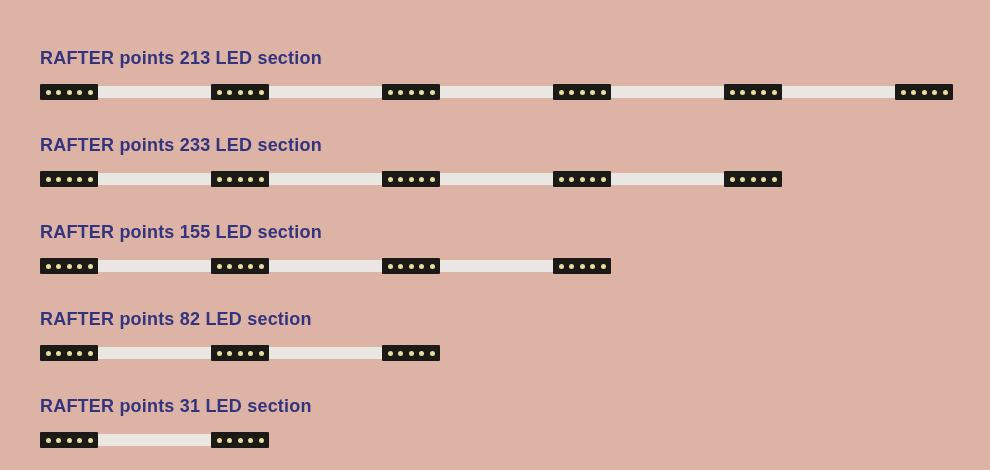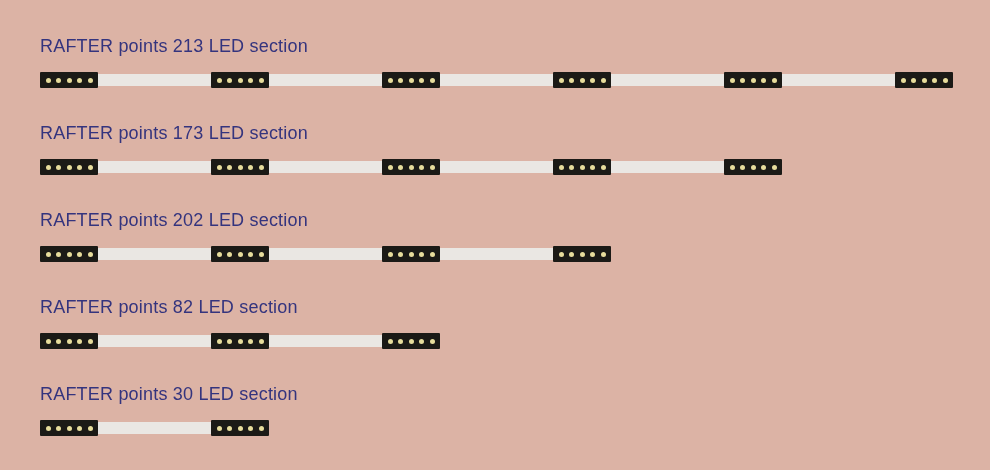--- a/index.html
+++ b/index.html
@@ -7,22 +7,23 @@
     padding: 0;
   }
   body {
     width: 990px;
     height: 470px;
     background: var(--bg, #dcb3a5);
     font-family: "Liberation Sans", sans-serif;
     overflow: hidden;
   }
   .page {
-    padding: 36px 40px 0 40px;
+    padding: 48px 40px 0 40px;
     box-sizing: border-box;
+    font-weight: bold;
   }
   .row {
     margin-bottom: 35px;
   }
   .title {
     color: var(--title, #34347e);
     font-size: 18px;
     line-height: 21px;
     margin: 0 0 15px 0;
     letter-spacing: 0.2px;
@@ -107,65 +108,65 @@
           <div class="segment">
             <span class="dot"></span>
             <span class="dot"></span>
             <span class="dot"></span>
             <span class="dot"></span>
             <span class="dot"></span>
           </div>
         </div>
       </div>
       <div class="row">
-        <div class="title">RAFTER points 173 LED section</div>
-        <div class="bar">
-          <div class="segment">
-            <span class="dot"></span>
-            <span class="dot"></span>
-            <span class="dot"></span>
-            <span class="dot"></span>
-            <span class="dot"></span>
-          </div>
-          <div class="track"></div>
-          <div class="segment">
-            <span class="dot"></span>
-            <span class="dot"></span>
-            <span class="dot"></span>
-            <span class="dot"></span>
-            <span class="dot"></span>
-          </div>
-          <div class="track"></div>
-          <div class="segment">
-            <span class="dot"></span>
-            <span class="dot"></span>
-            <span class="dot"></span>
-            <span class="dot"></span>
-            <span class="dot"></span>
-          </div>
-          <div class="track"></div>
-          <div class="segment">
-            <span class="dot"></span>
-            <span class="dot"></span>
-            <span class="dot"></span>
-            <span class="dot"></span>
-            <span class="dot"></span>
-          </div>
-          <div class="track"></div>
-          <div class="segment">
-            <span class="dot"></span>
-            <span class="dot"></span>
-            <span class="dot"></span>
-            <span class="dot"></span>
-            <span class="dot"></span>
-          </div>
-        </div>
-      </div>
-      <div class="row">
-        <div class="title">RAFTER points 202 LED section</div>
+        <div class="title">RAFTER points 233 LED section</div>
+        <div class="bar">
+          <div class="segment">
+            <span class="dot"></span>
+            <span class="dot"></span>
+            <span class="dot"></span>
+            <span class="dot"></span>
+            <span class="dot"></span>
+          </div>
+          <div class="track"></div>
+          <div class="segment">
+            <span class="dot"></span>
+            <span class="dot"></span>
+            <span class="dot"></span>
+            <span class="dot"></span>
+            <span class="dot"></span>
+          </div>
+          <div class="track"></div>
+          <div class="segment">
+            <span class="dot"></span>
+            <span class="dot"></span>
+            <span class="dot"></span>
+            <span class="dot"></span>
+            <span class="dot"></span>
+          </div>
+          <div class="track"></div>
+          <div class="segment">
+            <span class="dot"></span>
+            <span class="dot"></span>
+            <span class="dot"></span>
+            <span class="dot"></span>
+            <span class="dot"></span>
+          </div>
+          <div class="track"></div>
+          <div class="segment">
+            <span class="dot"></span>
+            <span class="dot"></span>
+            <span class="dot"></span>
+            <span class="dot"></span>
+            <span class="dot"></span>
+          </div>
+        </div>
+      </div>
+      <div class="row">
+        <div class="title">RAFTER points 155 LED section</div>
         <div class="bar">
           <div class="segment">
             <span class="dot"></span>
             <span class="dot"></span>
             <span class="dot"></span>
             <span class="dot"></span>
             <span class="dot"></span>
           </div>
           <div class="track"></div>
           <div class="segment">
@@ -215,21 +216,21 @@
           <div class="segment">
             <span class="dot"></span>
             <span class="dot"></span>
             <span class="dot"></span>
             <span class="dot"></span>
             <span class="dot"></span>
           </div>
         </div>
       </div>
       <div class="row">
-        <div class="title">RAFTER points 30 LED section</div>
+        <div class="title">RAFTER points 31 LED section</div>
         <div class="bar">
           <div class="segment">
             <span class="dot"></span>
             <span class="dot"></span>
             <span class="dot"></span>
             <span class="dot"></span>
             <span class="dot"></span>
           </div>
           <div class="track"></div>
           <div class="segment">

